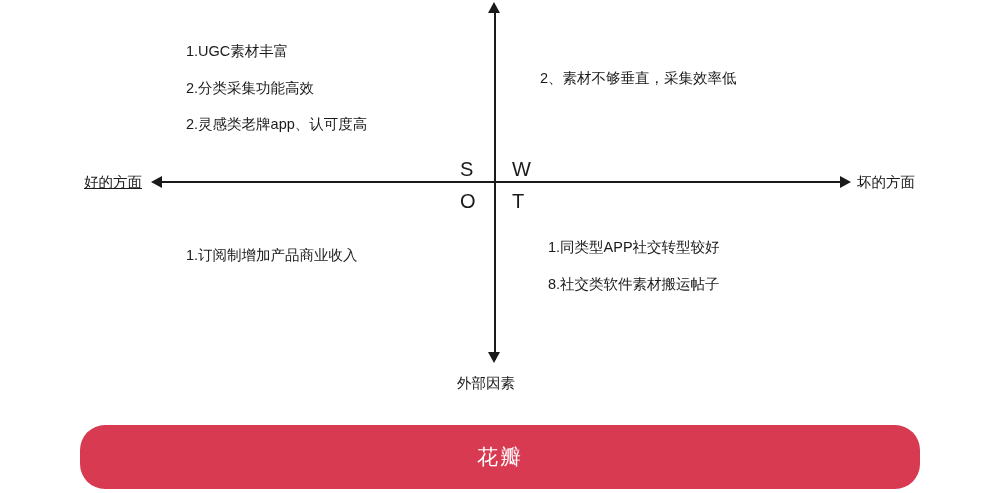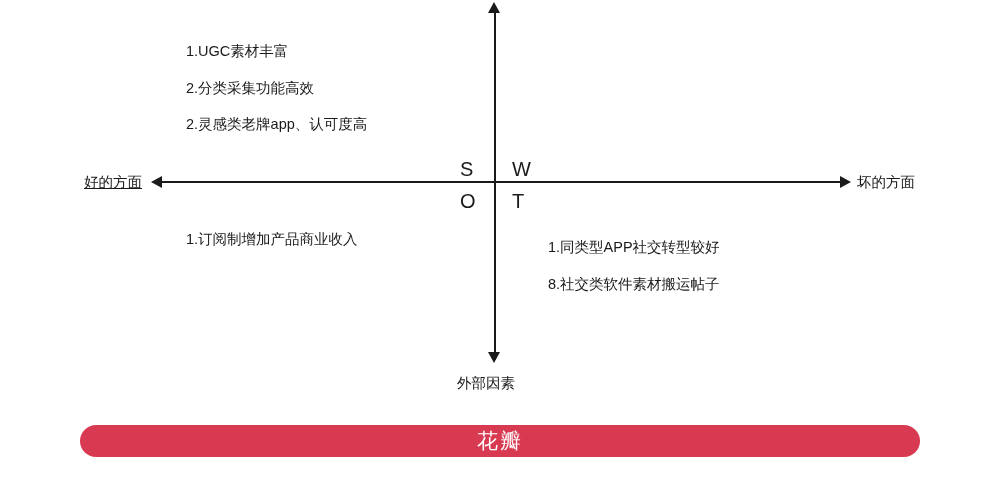--- a/index.html
+++ b/index.html
@@ -102,29 +102,29 @@
     font-size: 14.5px;
     color: #1a1a1a;
     line-height: 1;
     margin-bottom: 22px;
     white-space: nowrap;
   }
   .quad-line:last-child { margin-bottom: 0; }
 
   .quad-s  { left: 186px; top: 44px; }
   .quad-w  { left: 540px; top: 71px; }
-  .quad-o  { left: 186px; top: 232px; }
+  .quad-o  { left: 186px; top: 248px; }
   .quad-t  { left: 548px; top: 240px; }
 
   .footer-bar {
     position: absolute;
     left: 80px;
     top: 425px;
     width: 840px;
-    height: 32px;
+    height: 64px;
     background: #d83a52;
     border-radius: 25px;
     display: flex;
     align-items: center;
     justify-content: center;
   }
   .footer-text {
     color: #ffffff;
     font-size: 21px;
     letter-spacing: 2px;
@@ -152,20 +152,21 @@
   <div class="axis-label label-right">坏的方面</div>
   <div class="axis-label label-bottom">外部因素</div>
 
   <div class="quad-block quad-s">
     <div class="quad-line">1.UGC素材丰富</div>
     <div class="quad-line">2.分类采集功能高效</div>
     <div class="quad-line">2.灵感类老牌app、认可度高</div>
   </div>
 
   <div class="quad-block quad-w">
+    <div class="quad-line">2、素材不够垂直，采集效率低</div>
   </div>
 
   <div class="quad-block quad-o">
     <div class="quad-line">1.订阅制增加产品商业收入</div>
   </div>
 
   <div class="quad-block quad-t">
     <div class="quad-line">1.同类型APP社交转型较好</div>
     <div class="quad-line">8.社交类软件素材搬运帖子</div>
   </div>

